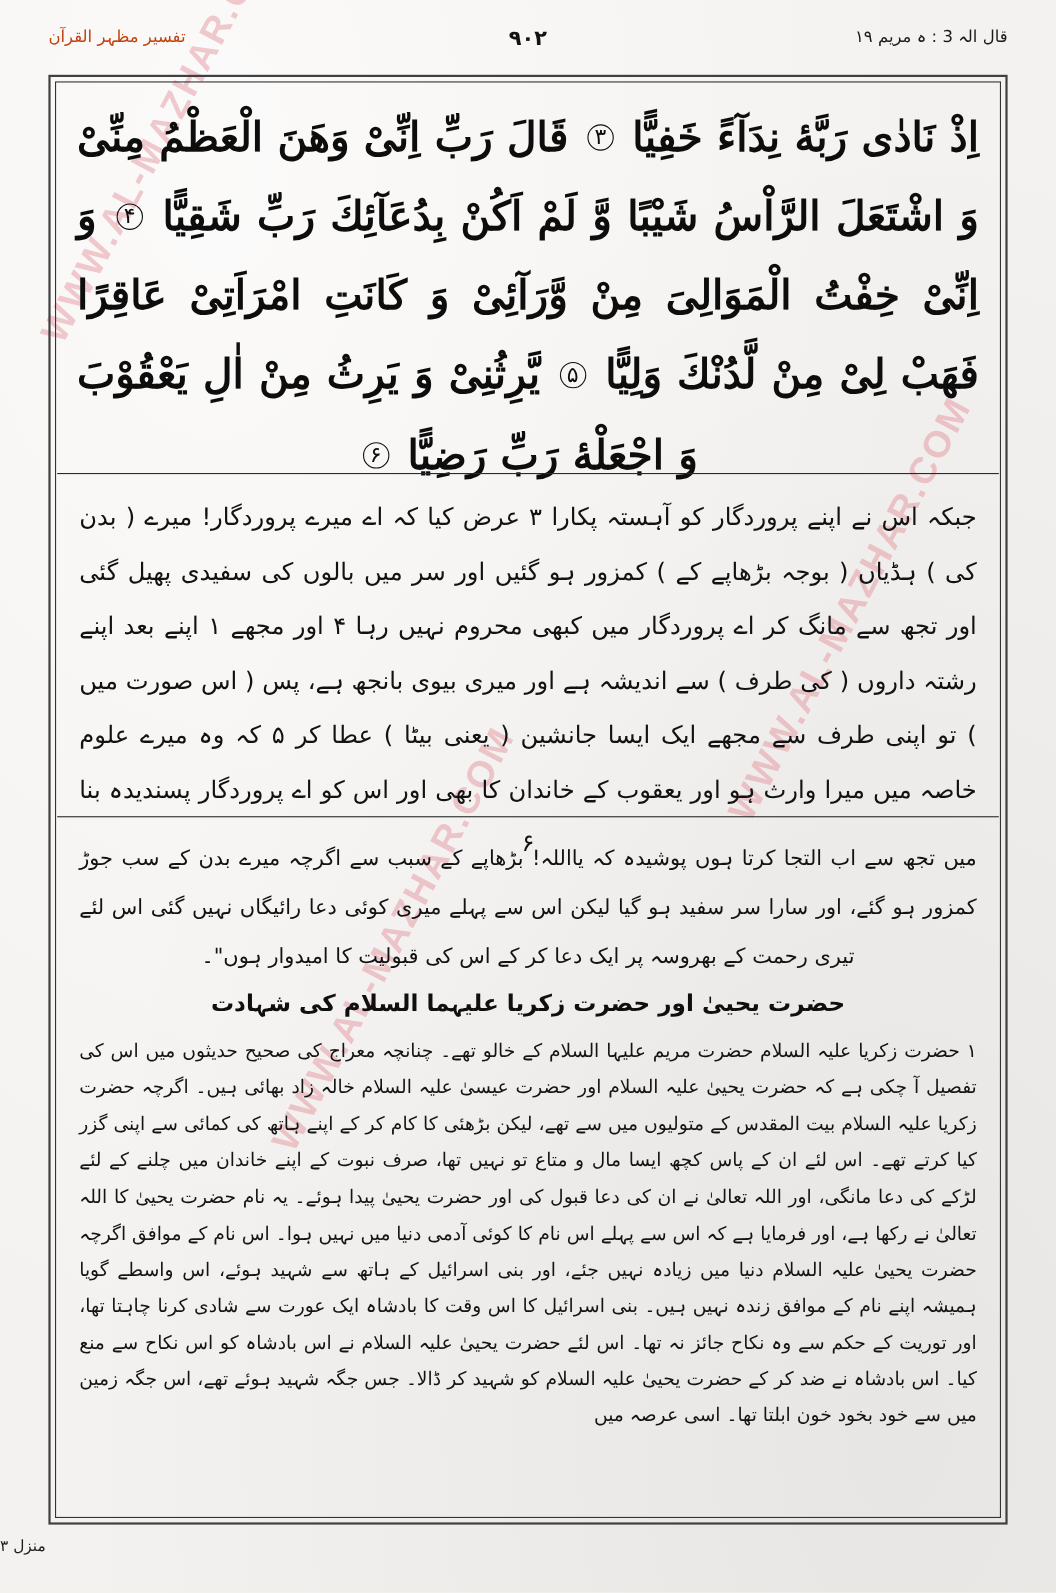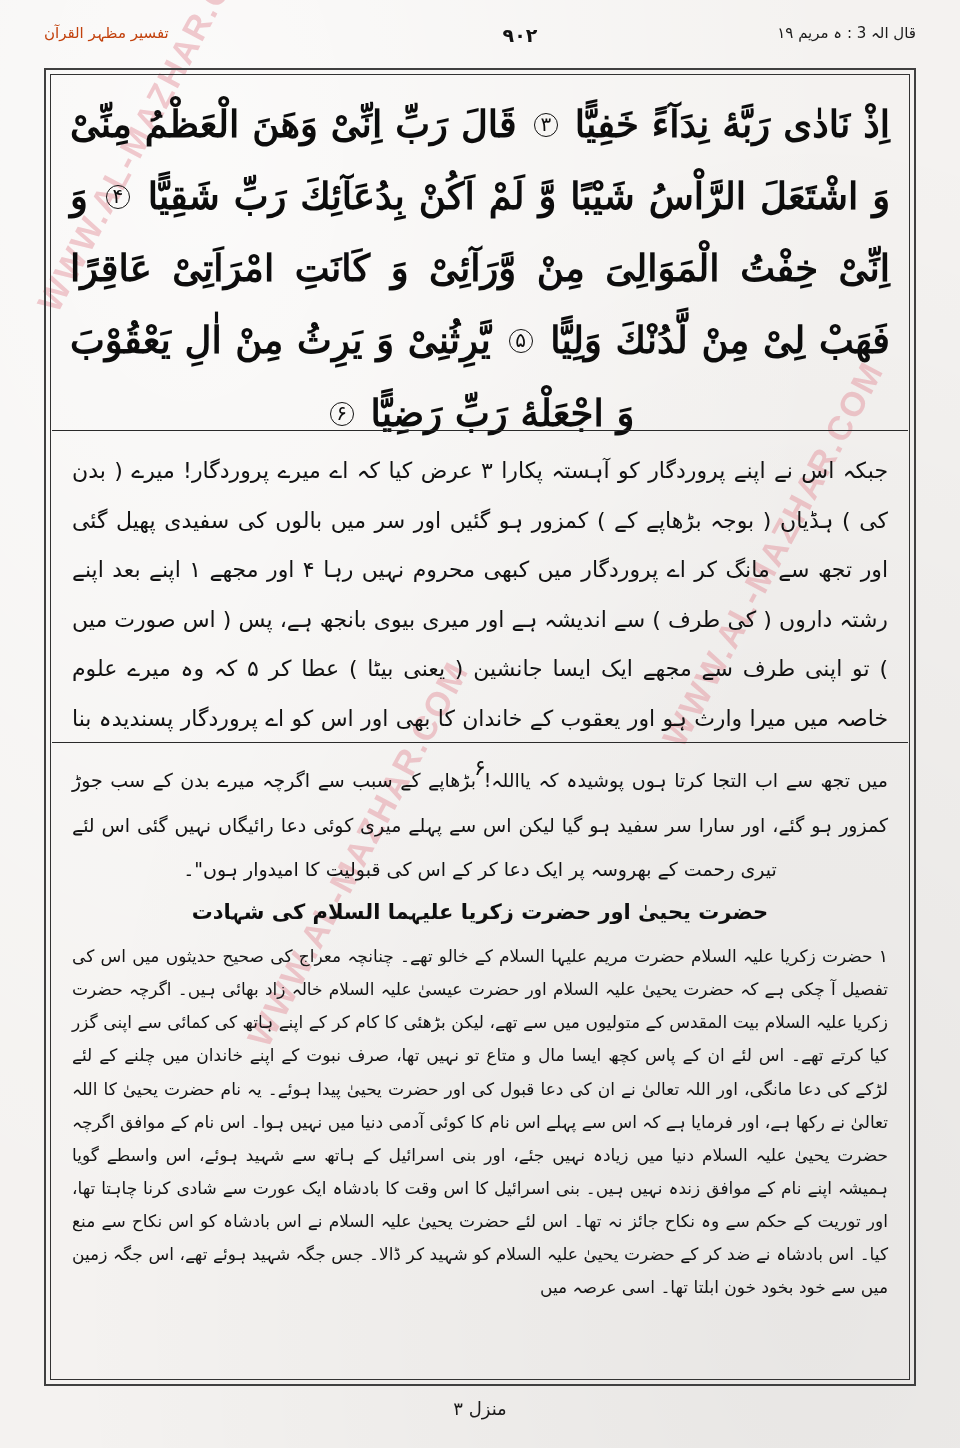--- a/index.html
+++ b/index.html
@@ -82,21 +82,20 @@
     color: #c2410c;
   }
   .head .center {
     position: absolute;
     left: 50%;
     top: 0;
     transform: translateX(-50%);
     font-size: 19px;
     font-weight: bold;
     color: #121212;
-    margin-left: 40px;
   }
 
   
   .frame {
     position: absolute;
     top: 68px;
     left: 44px;
     width: 872px;
     height: 1318px;
     border: 2px solid #404040;
@@ -187,23 +186,22 @@
     color: #141414;
     padding: 2px 16px 2px 16px;
   }
 
   
   .footer {
     position: absolute;
     top: 1398px;
     left: 0;
     width: 960px;
-    text-align: center;
-    font-family: "DejaVu Sans", sans-serif;
-    font-size: 18px;
+    font-family: "DejaVu Sans", sans-serif;
+    font-size: 14px;
     color: #1a1a1a;
   }
 </style>
 </head>
 <body>
 
 <div class="page">
 
   <div class="paper-tint"></div>
 

